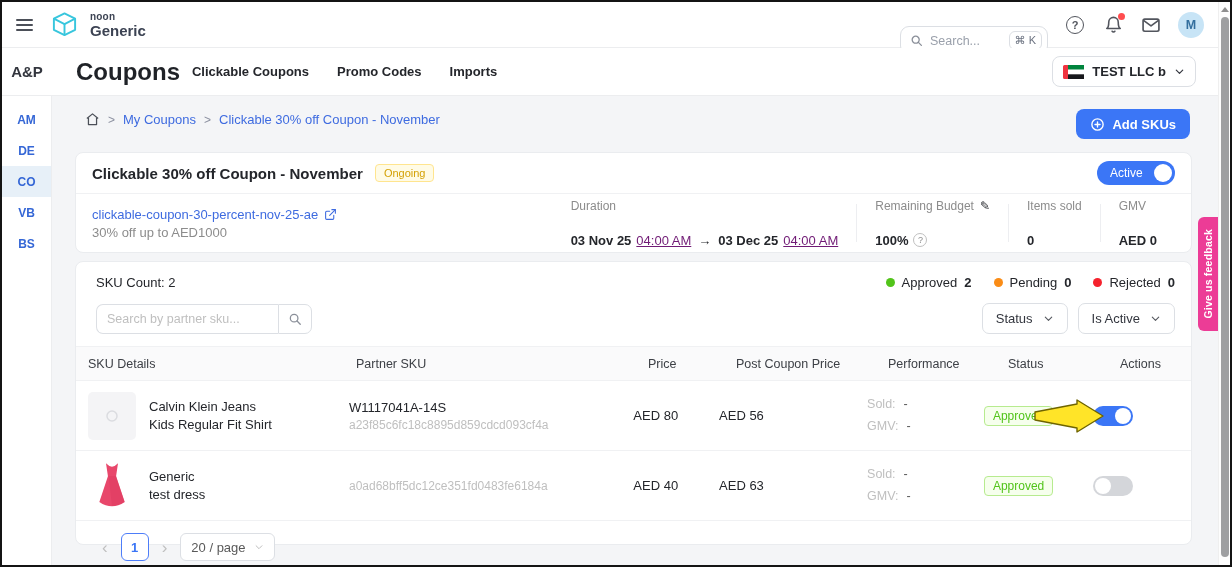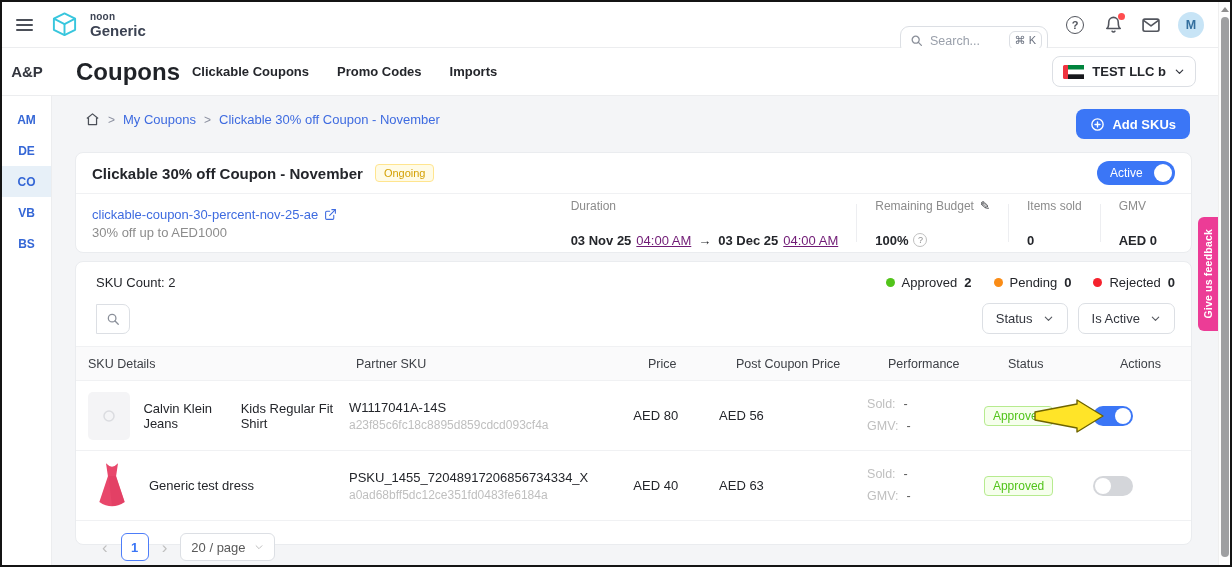--- a/index.html
+++ b/index.html
@@ -90,21 +90,21 @@
 
   .thead { display:flex; align-items:center; height:35px; background:#FAFAFB; padding:0 12px; border-top:1px solid #F0F1F3; border-bottom:1px solid #F0F1F3; font-size:12.5px; color:#3d4046; }
   .col1{width:268px;} .col2{width:292px;} .col3{width:88px;} .col4{width:152px;} .col5{width:120px;} .col6{width:112px;}
   .col7{flex:1; display:flex; justify-content:flex-end;}
   .thead .col7{ padding-right:18px; }
 
   .trow { display:flex; align-items:center; height:70px; padding:0 12px; border-bottom:1px solid #F0F1F3; font-size:13px; color:#24262b; background:#fff; }
   .cell-sku { display:flex; align-items:center; gap:13px; }
   .thumb { width:48px; height:48px; border-radius:5px; background:#F4F4F6; display:flex; align-items:center; justify-content:center; overflow:hidden; }
   .thumb.img { background:#fff; }
-  .name-lines { display:flex; flex-direction:row; gap:3px; }
+  .name-lines { display:flex; flex-direction:column; gap:3px; }
   .psku-lines { display:flex; flex-direction:column; gap:3px; }
   .psku-main { color:#24262b; }
   .psku-hash { font-size:12px; color:#BFBFBF; }
   .perf div { display:flex; gap:8px; font-size:12.5px; line-height:1.7; }
   .perf .pl { color:#BFBFBF; }
   .perf .pv { color:#595959; }
   .tag-approved { font-size:12px; color:#52C41A; background:#F6FFED; border:1px solid #B7EB8F; border-radius:4px; padding:2px 8px; display:inline-block; }
   .actions-cell { position:relative; padding-right:46px; }
   .annot-arrow { position:absolute; right:74px; top:50%; transform:translateY(-50%); z-index:2; }
   .switch { position:relative; width:40px; height:20px; border-radius:10px; cursor:pointer; }
@@ -312,20 +312,21 @@
           <div class="legend-item">
             <span class="legend-dot" style="background-color: rgb(245, 34, 45);"></span>
             <span>Rejected</span>
             <span class="legend-count">0</span>
           </div>
         </div>
       </div>
 
       <div class="filter-row">
         <div class="sku-search">
+          <input placeholder="Search by partner sku..." style="">
           <button class="search-btn">
             <svg width="14" height="14" viewBox="0 0 24 24" fill="none" stroke="#8a8f99" stroke-width="2.2" stroke-linecap="round">
                 <circle cx="10.5" cy="10.5" r="6.5"></circle>
                 <line x1="15.5" y1="15.5" x2="21" y2="21"></line>
               </svg>
           </button>
         </div>
         <div class="filters">
           <button class="filter-btn">
             <span>Status</span>
@@ -401,21 +402,20 @@
                 <path d="M9 9.5 L15 9.5 L21.5 29 Q12 35.5 2.5 29 Z" fill="#E8476B"></path>
                 <path d="M9 9.5 L15 9.5 L21.5 29 Q17 31.5 12 31.8 L9.5 10 Z" fill="#DE3A60" opacity="0.55"></path>
               </svg>
           </div>
           <div class="name-lines">
             <span>Generic</span>
             <span>test dress</span>
           </div>
         </div>
         <div class="col2 psku-lines">
-          <span class="psku-main">PSKU_1455_72048917206856734334_X</span>
           <span class="psku-hash">a0ad68bff5dc12ce351fd0483fe6184a</span>
         </div>
         <div class="col3"><span>AED 40</span></div>
         <div class="col4"><span>AED 63</span></div>
         <div class="col5 perf">
           <div>
               <span class="pl">Sold:</span>
               <span class="pv">-</span>
             </div>
           <div>

